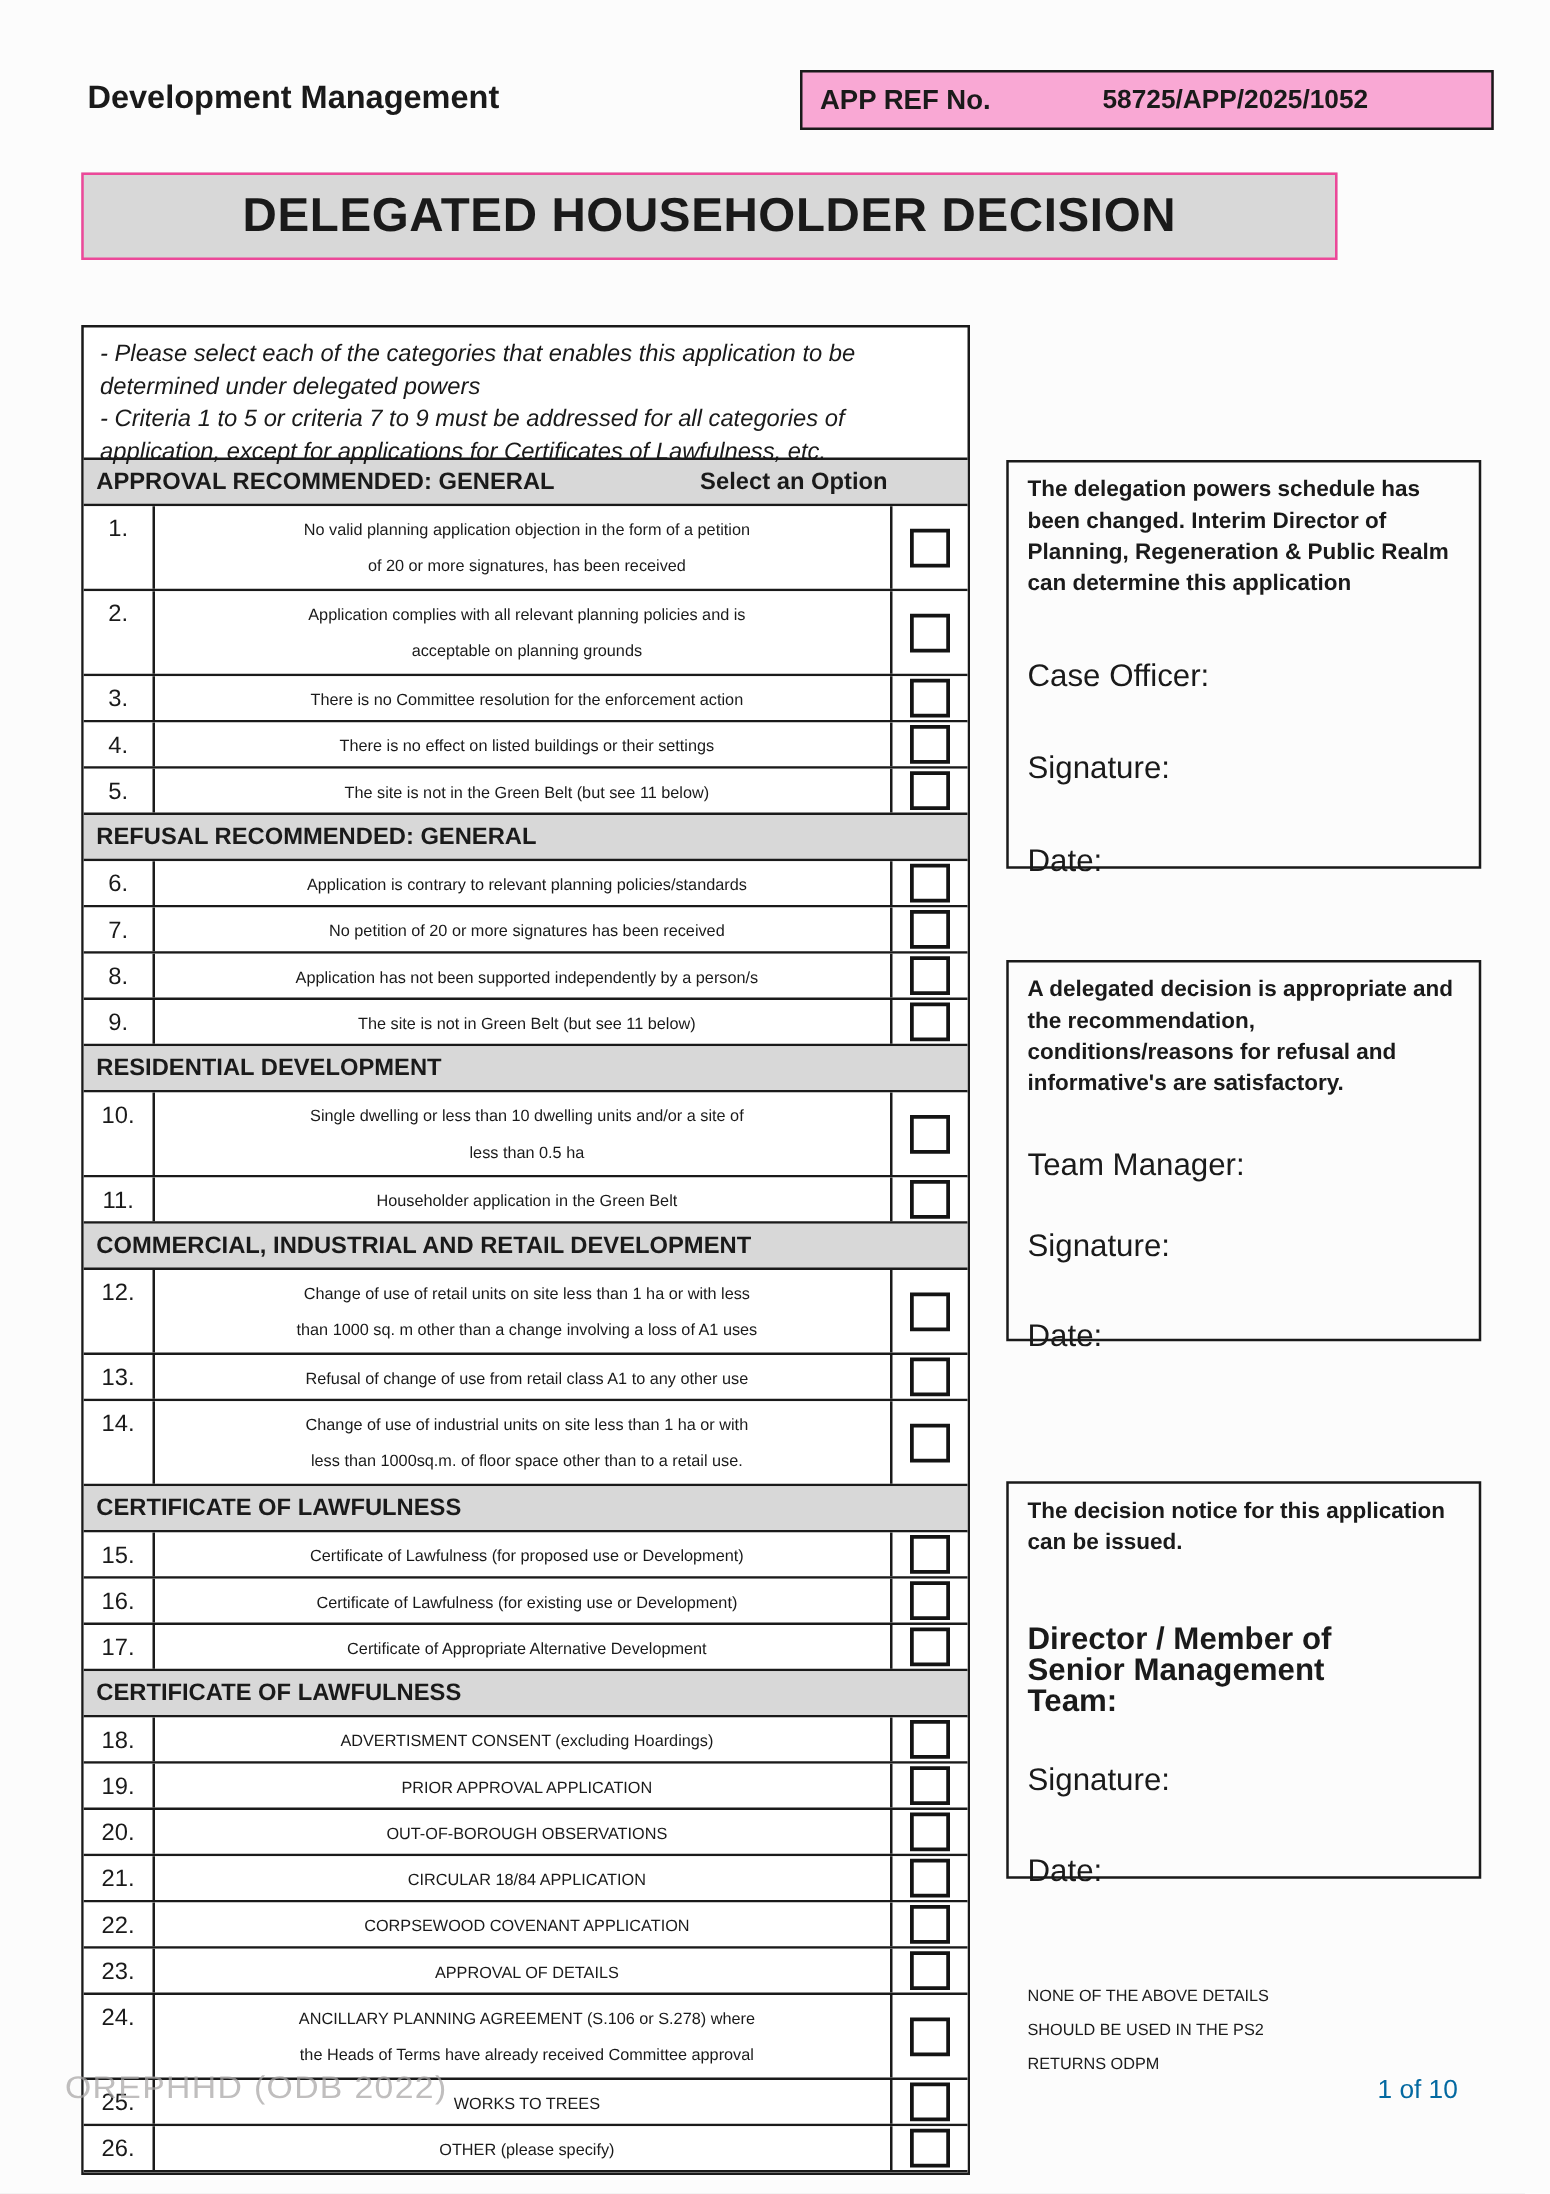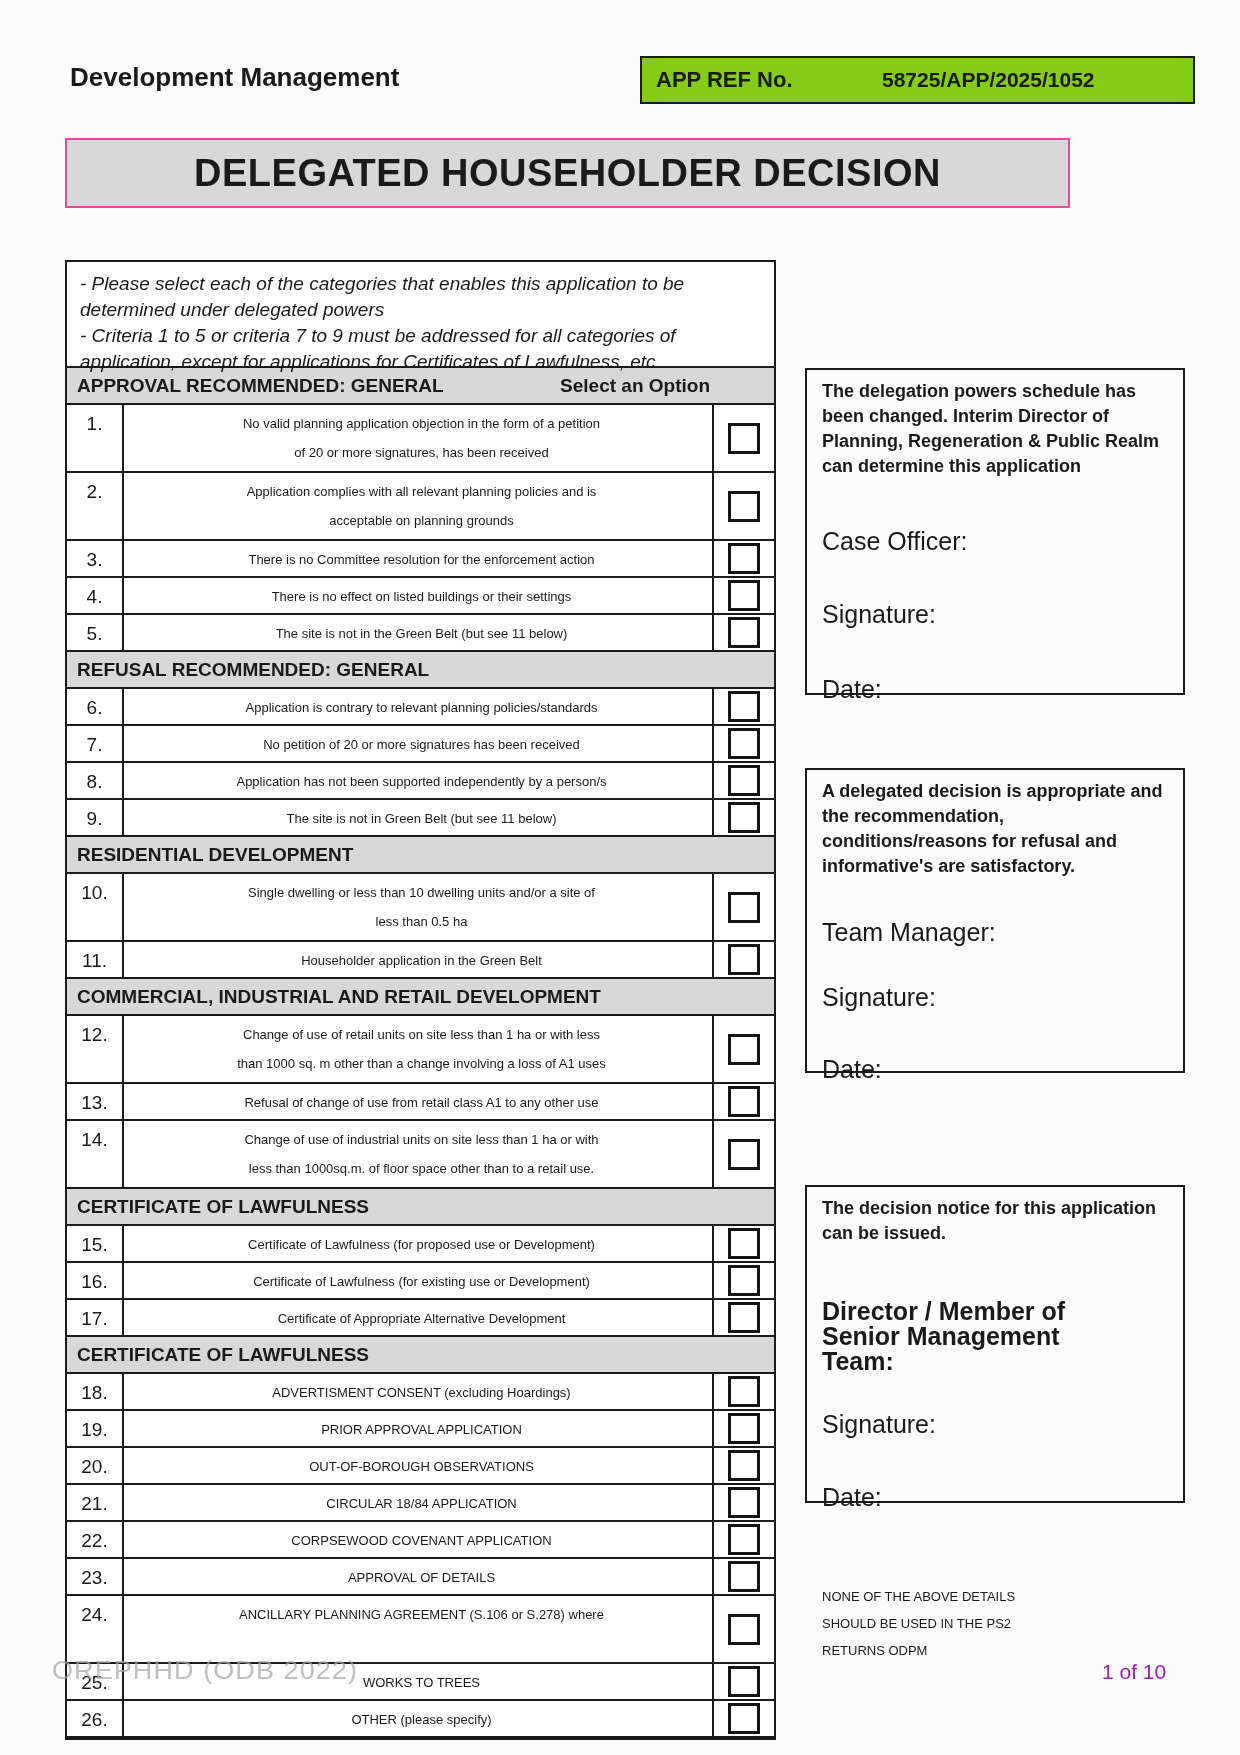--- a/index.html
+++ b/index.html
@@ -1,21 +1,21 @@
 <!DOCTYPE html>
 <html><head>
 <meta charset="utf-8">
 <style>
   html,body{margin:0;padding:0;background:#e8e8e8;}
   .page{position:relative;width:1240px;height:1755px;background:#fcfcfc;
         font-family:"Liberation Sans",sans-serif;color:#1a1a1a;overflow:hidden;margin:0 auto;}
 
   .dev-title{position:absolute;left:70px;top:62px;font-size:26px;font-weight:bold;}
 
-  .appref{position:absolute;left:640px;top:56px;width:555px;height:48px;background:#84cc16;
+  .appref{position:absolute;left:640px;top:56px;width:555px;height:48px;background:#f9a8d4;
           border:2px solid #1a1a1a;box-sizing:border-box;display:flex;align-items:center;}
   .appref-label{font-weight:bold;font-size:22px;margin-left:14px;}
   .appref-value{font-weight:bold;font-size:21px;position:absolute;left:240px;}
 
   .doc-title-box{position:absolute;left:65px;top:138px;width:1005px;height:70px;background:#d8d8d8;
                  border:2px solid #ec4899;box-sizing:border-box;display:flex;align-items:center;justify-content:center;}
   .doc-title{font-size:38px;font-weight:bold;letter-spacing:.5px;}
 
   .crit-table{position:absolute;left:65px;top:260px;width:711px;border:2px solid #1a1a1a;
               box-sizing:border-box;background:#fff;}
@@ -33,21 +33,21 @@
   .td-check{width:62px;border-left:2px solid #1a1a1a;box-sizing:border-box;flex:none;
             display:flex;align-items:center;justify-content:center;}
   .checkbox{width:26px;height:25px;border:3px solid #141414;background:#fff;}
 
   .panel{position:absolute;left:805px;width:380px;border:2px solid #1a1a1a;box-sizing:border-box;background:#fcfcfc;}
   .panel .stmt{padding:9px 8px 0 15px;font-weight:bold;font-size:18px;line-height:25px;}
   .panel .field{position:absolute;left:15px;font-size:25px;line-height:25px;max-width:295px;}
   .panel .field.bold{font-weight:bold;}
 
   .ps2-note{position:absolute;left:822px;top:1583px;font-size:13px;line-height:27px;}
-  .page-num{position:absolute;left:1102px;top:1660px;font-size:21px;color:#a21caf;}
+  .page-num{position:absolute;left:1102px;top:1660px;font-size:21px;color:#0369a1;}
   .watermark{position:absolute;left:52px;top:1656px;font-size:25px;color:#a8a6a6;opacity:.72;
              letter-spacing:1px;transform:scaleX(1.08);transform-origin:left;white-space:nowrap;}
 </style>
 </head>
 <body>
 
 <div class="page">
 
   <div class="dev-title">Development Management</div>
 
@@ -296,20 +296,21 @@
             <div>APPROVAL OF DETAILS</div>
           </div>
           <div class="td-check">
             <div class="checkbox"></div>
           </div>
         </div>
         <div class="tr h2">
           <div class="td-num">24.</div>
           <div class="td-text">
             <div>ANCILLARY PLANNING AGREEMENT (S.106 or S.278) where</div>
+            <div>the Heads of Terms have already received Committee approval</div>
           </div>
           <div class="td-check">
             <div class="checkbox"></div>
           </div>
         </div>
         <div class="tr h1">
           <div class="td-num">25.</div>
           <div class="td-text">
             <div>WORKS TO TREES</div>
           </div>

